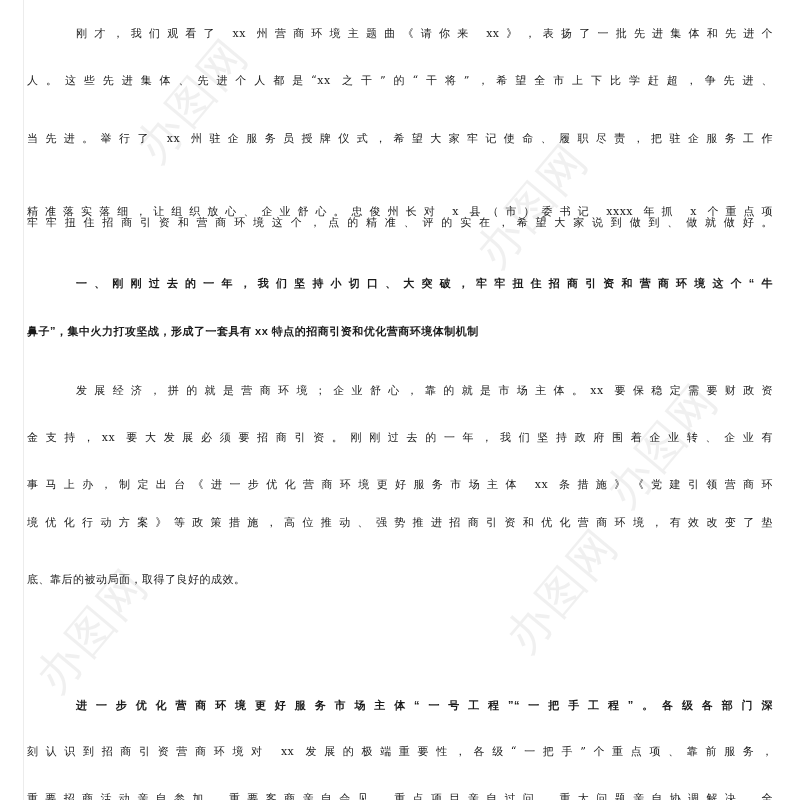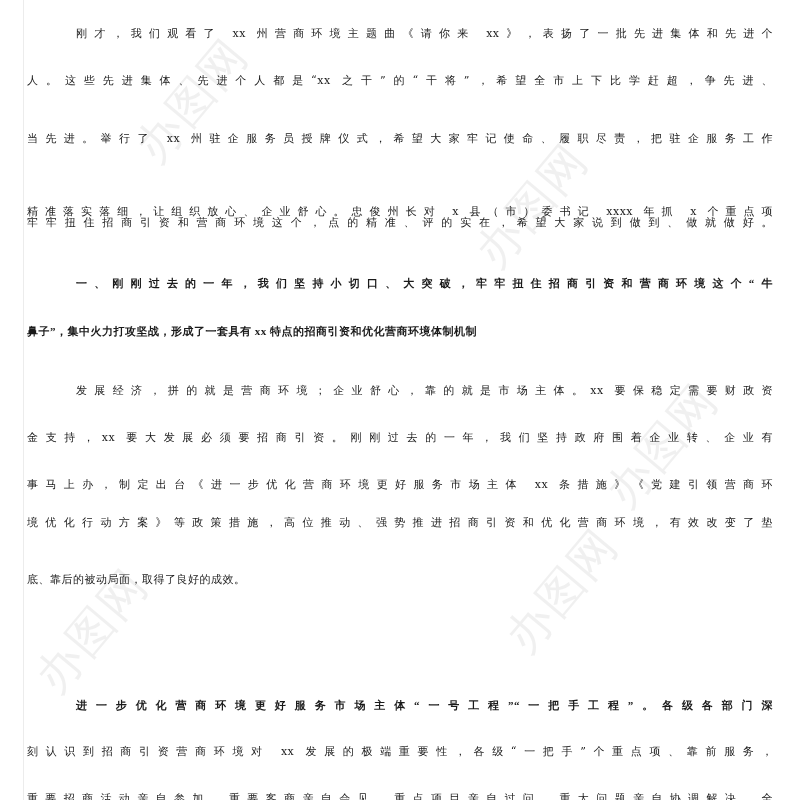--- a/index.html
+++ b/index.html
@@ -34,21 +34,21 @@
       height: 30px;
       font-size: 11px;
       line-height: 30px;
       white-space: nowrap;
       text-align: justify;
       text-align-last: justify;
       letter-spacing: 0.5px;
     }
     .line.indent { left: 76px; width: 697px; }
     .line.last { text-align-last: left; }
-    .line.bold { font-weight: bold; font-family: Liberation Serif, serif; }
+    .line.bold { font-weight: bold; font-family: Liberation Sans, sans-serif; }
     .watermark {
       position: absolute;
       font-family: "DejaVu Sans", "Liberation Sans", sans-serif;
       font-size: 46px;
       color: rgba(0,0,0,0.06);
       transform: rotate(-50deg);
       white-space: nowrap;
       pointer-events: none;
       letter-spacing: 2px;
     }

